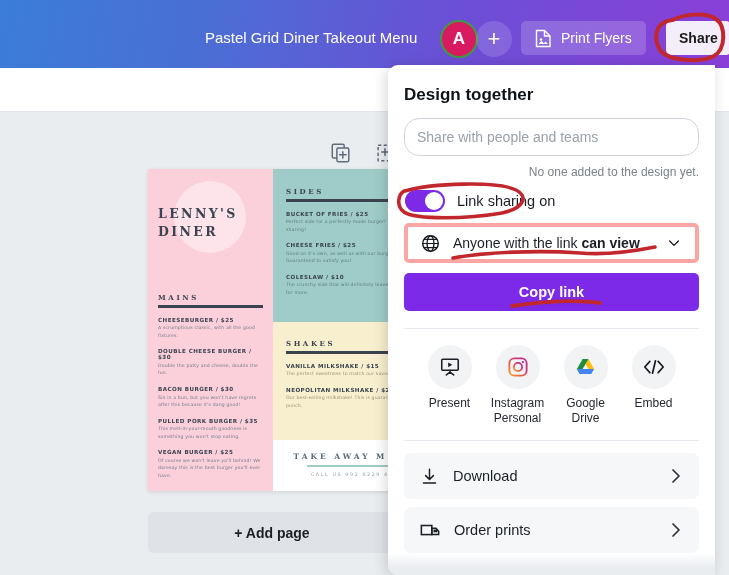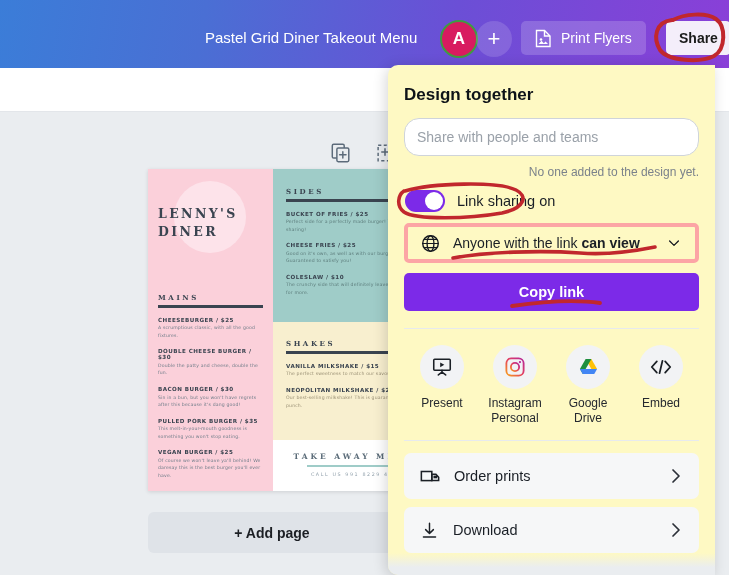--- a/index.html
+++ b/index.html
@@ -133,21 +133,21 @@
     background: #dfe3e8; color: #1c1f24; font-size: 14px; font-weight: bold;
     display: flex; align-items: center; justify-content: center;
     border: none; cursor: pointer;
     font-family: "Liberation Sans", sans-serif;
   }
 
   
   .share-panel {
     position: absolute; top: 65px; left: 388px;
     width: 327px; height: 510px;
-    background: #fef9c3; border-radius: 10px 0 0 10px;
+    background: #ffffff; border-radius: 10px 0 0 10px;
     box-shadow: -2px 2px 14px rgba(0,0,0,0.16);
     overflow: hidden;
   }
   .sp-inner { padding: 20px 16px 0 16px; }
   .sp-title { font-size: 17px; font-weight: bold; color: #0e1318; margin-bottom: 13px; }
   .sp-input {
     width: 100%; height: 38px; border: 1px solid #cfd4da; border-radius: 15px;
     padding: 0 12px; font-size: 14px; color: #2b2f36;
     font-family: "Liberation Sans", sans-serif; outline: none;
   }
@@ -173,21 +173,21 @@
   .perm-text b { font-weight: bold; }
 
   .copy-btn {
     margin-top: 10px; width: 100%; height: 38px; border-radius: 5px;
     background: #7c2ae8; color: #fff; font-size: 14.5px; font-weight: bold;
     border: none; cursor: pointer; font-family: "Liberation Sans", sans-serif;
   }
 
   .sp-divider { height: 1px; background: #e7eaee; margin: 17px 16px 0 16px; }
 
-  .icon-row { display: flex; justify-content: space-between; padding: 16px 20px 0 20px; }
+  .icon-row { display: flex; justify-content: center; padding: 16px 20px 0 20px; }
   .icon-item { width: 68px; display: flex; flex-direction: column; align-items: center; cursor: pointer; }
   .icon-circle {
     width: 44px; height: 44px; border-radius: 50%; background: #f2f3f5;
     display: flex; align-items: center; justify-content: center;
   }
   .icon-label {
     margin-top: 7px; font-size: 12px; color: #25292f; text-align: center; line-height: 1.25;
   }
 
   .list-row {
@@ -414,42 +414,42 @@
             <path d="M14.6 3.3 L11.4 16.7" stroke="#1b2026" stroke-width="1.9" stroke-linecap="round"></path>
           </svg>
         </div>
         <div class="icon-label">Embed</div>
       </div>
     </div>
 
     <div class="sp-divider" style="margin-top:14px;margin-bottom:12px;"></div>
 
     <div class="list-row">
+      <svg width="19" height="19" viewBox="0 0 22 22">
+        <path d="M11 2.5 v11.5 M6.5 10 L11 14.5 L15.5 10" fill="none" stroke="#1b2026" stroke-width="1.7" stroke-linecap="round" stroke-linejoin="round"></path>
+        <path d="M4 18.5 h14" stroke="#1b2026" stroke-width="1.7" stroke-linecap="round"></path>
+      </svg>
+      <div class="lr-label">Download</div>
+      <svg width="14" height="16" viewBox="0 0 14 16" class="chev">
+        <path d="M4 2 L10 8 L4 14" fill="none" stroke="#2b3038" stroke-width="1.7" stroke-linecap="round" stroke-linejoin="round"></path>
+      </svg>
+    </div>
+
+    <div class="list-row">
       <svg width="20" height="17" viewBox="0 0 22 18">
         <rect x="1.5" y="3.5" width="11.5" height="10" fill="none" stroke="#1b2026" stroke-width="1.7"></rect>
         <path d="M13 6.5 h4.5 l3 3.5 v3.5 h-7.5 z" fill="none" stroke="#1b2026" stroke-width="1.7"></path>
         <rect x="14.8" y="8" width="4" height="3" fill="#1b2026"></rect>
       </svg>
       <div class="lr-label">Order prints</div>
       <svg width="14" height="16" viewBox="0 0 14 16" class="chev">
         <path d="M4 2 L10 8 L4 14" fill="none" stroke="#2b3038" stroke-width="1.7" stroke-linecap="round" stroke-linejoin="round"></path>
       </svg>
     </div>
 
-    <div class="list-row">
-      <svg width="19" height="19" viewBox="0 0 22 22">
-        <path d="M11 2.5 v11.5 M6.5 10 L11 14.5 L15.5 10" fill="none" stroke="#1b2026" stroke-width="1.7" stroke-linecap="round" stroke-linejoin="round"></path>
-        <path d="M4 18.5 h14" stroke="#1b2026" stroke-width="1.7" stroke-linecap="round"></path>
-      </svg>
-      <div class="lr-label">Download</div>
-      <svg width="14" height="16" viewBox="0 0 14 16" class="chev">
-        <path d="M4 2 L10 8 L4 14" fill="none" stroke="#2b3038" stroke-width="1.7" stroke-linecap="round" stroke-linejoin="round"></path>
-      </svg>
-    </div>
-
     <div class="panel-fade"></div>
   </div>
 
   <svg class="ann-svg" width="729" height="575">
 
     <path d="M672 20 C655 22, 653 38, 660 50 C668 61, 700 63, 714 56 C726 49, 726 26, 716 19 C706 12, 684 14, 673 20 Z" fill="none" stroke="#c1272d" stroke-width="4" stroke-linecap="round"></path>
 
     <path d="M404 191 C398 195, 396 206, 404 212 C416 220, 468 219, 502 213 C525 208, 528 196, 516 190 C498 181, 432 183, 405 191 Z" fill="none" stroke="#c1272d" stroke-width="3.6" stroke-linecap="round"></path>
 
     <path d="M453 258 C486 252, 540 250, 580 253 C604 255, 630 252, 655 247" fill="none" stroke="#c1272d" stroke-width="3.6" stroke-linecap="round"></path>

